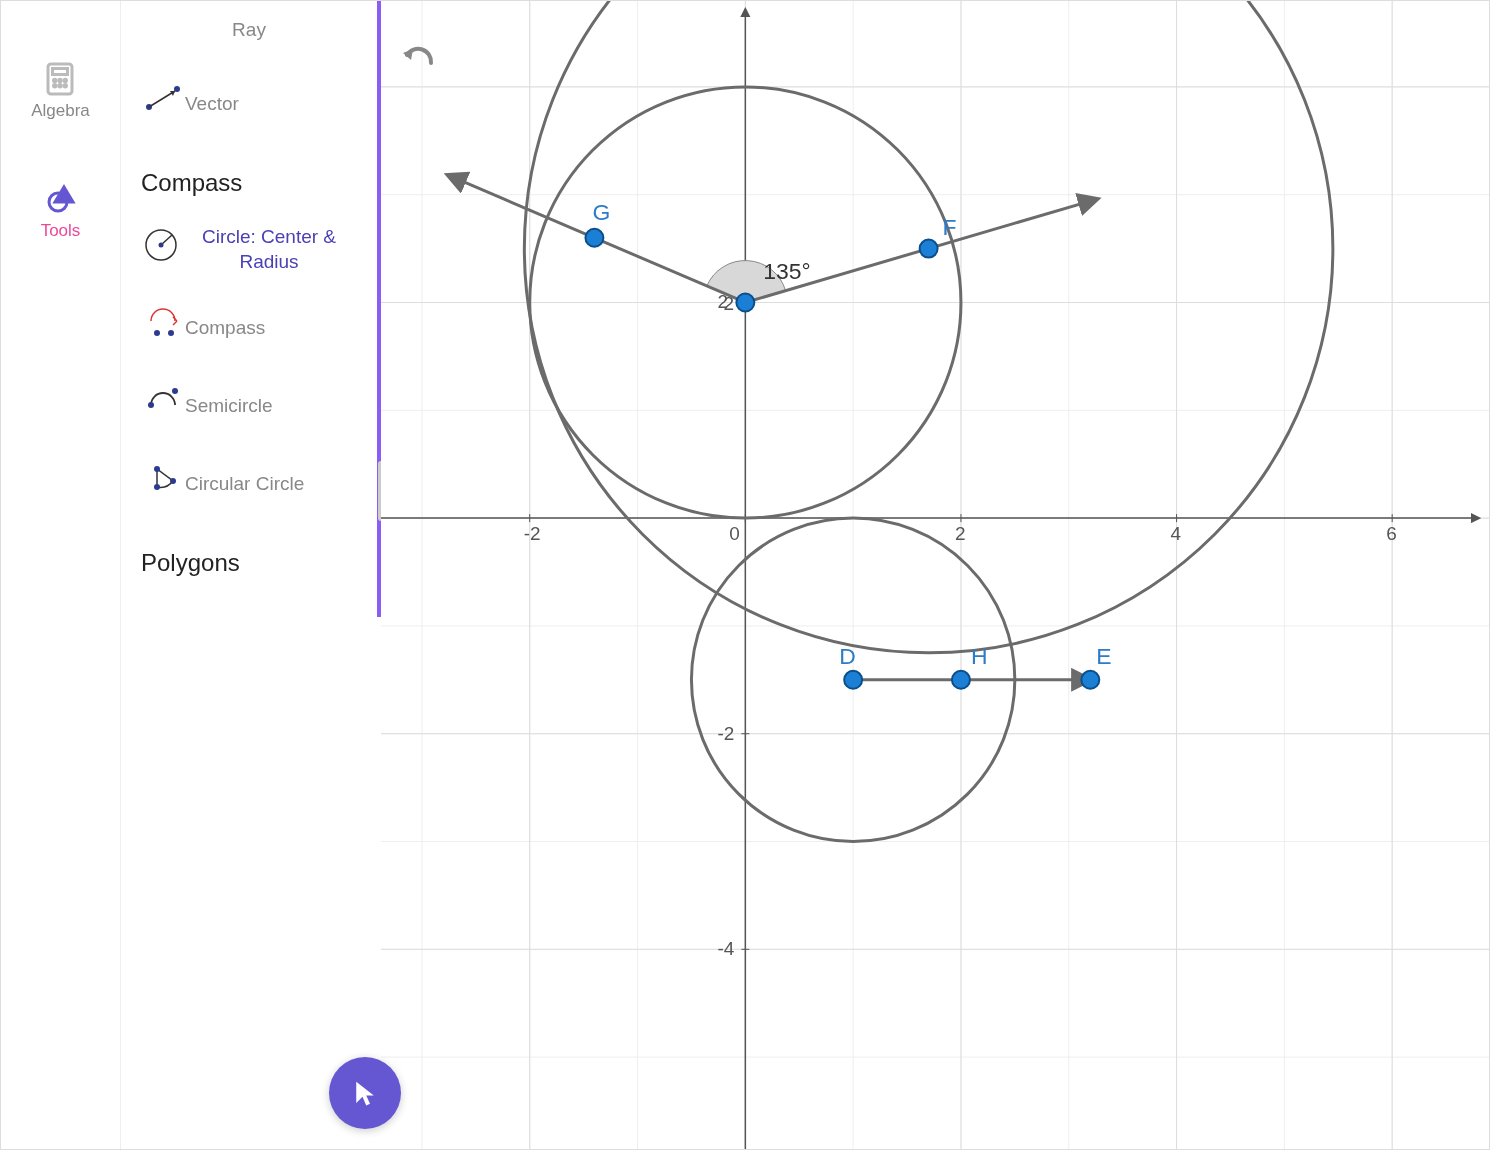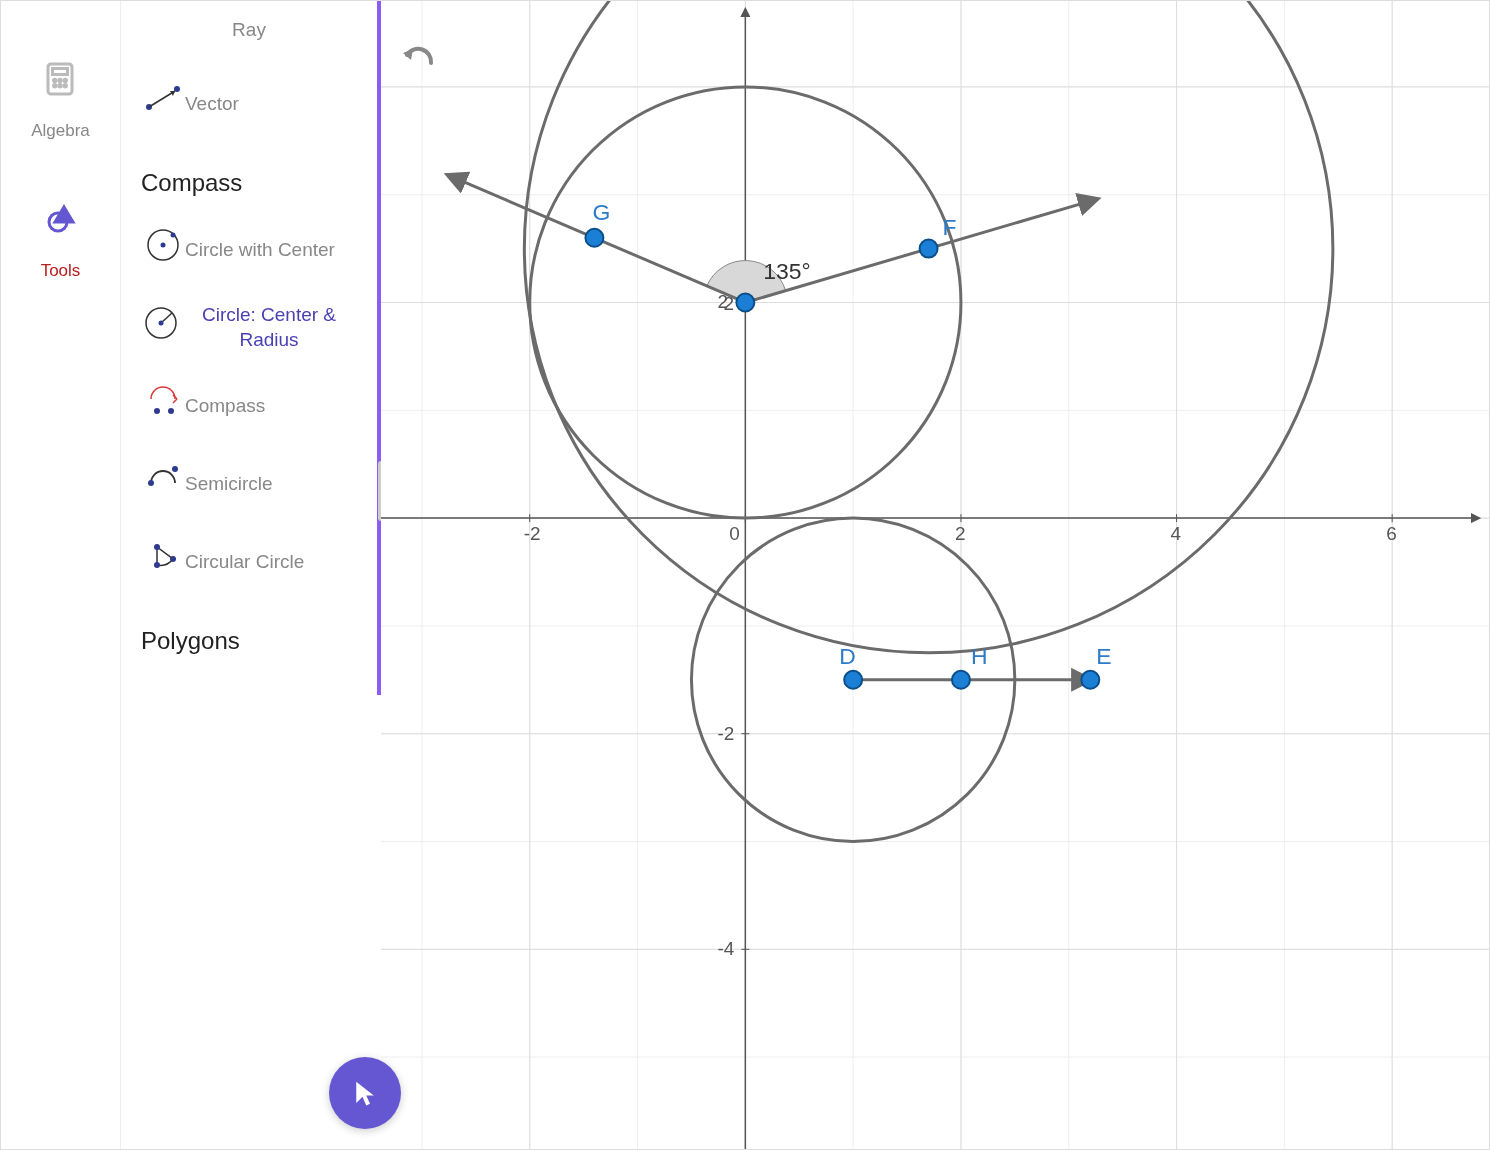--- a/index.html
+++ b/index.html
@@ -1,20 +1,20 @@
 <!DOCTYPE html>
 <html><head>
 <meta charset="utf-8">
 <style>
 * { box-sizing: border-box; margin: 0; padding: 0; }
 body { font-family: Arial, Helvetica, sans-serif; background: #fff; width: 1490px; height: 1150px; overflow: hidden; transform-origin: top left; }
 .app { display: flex; width: 1490px; height: 1150px; border: 1px solid #ddd; }
 .leftbar { width: 120px; background: #fff; border-right: 1px solid #eee; display: flex; flex-direction: column; align-items: center; padding-top: 60px; gap: 60px; }
-.leftbar-item { display: flex; flex-direction: column; align-items: center; gap: 24px; cursor: pointer; color: #888; font-size: 17px; }
-.leftbar-item.active { color: #b91c1c; }
+.leftbar-item { display: flex; flex-direction: column; align-items: center; gap: 4px; cursor: pointer; color: #888; font-size: 17px; }
+.leftbar-item.active { color: #ec4899; }
 .leftbar-item svg { width: 40px; height: 36px; }
 .toolpanel { width: 260px; background: #fff; border-right: 4px solid #8b5cf6; padding: 16px 20px 30px 20px; overflow-y: auto; position: relative; }
 .toolpanel::-webkit-scrollbar { width: 6px; }
 .toolpanel::-webkit-scrollbar-thumb { background: #ccc; border-radius: 3px; }
 .tool-label-top { text-align: center; color: #888; font-size: 19px; margin-top: 2px; margin-bottom: 20px; }
 .tool-item { display: flex; align-items: center; text-align: center; padding: 16px 0 8px 0; cursor: pointer; }
 .tool-item .icon { width: 44px; height: 44px; display: flex; align-items: center; justify-content: center; margin-bottom: 10px; }
 .tool-item .label { color: #888; font-size: 19px; line-height: 1.3; }
 .tool-item.active .label { color: #4a3fb5; font-weight: normal; }
 .section-title { font-size: 24px; color: #222; margin: 30px 0 10px 0; font-weight: 500; }
@@ -63,30 +63,20 @@
           <line x1="6" y1="22" x2="32" y2="6" stroke="#333" stroke-width="1.5"></line>
           <polygon points="32,6 27,6 30,11" fill="#333"></polygon>
           <circle cx="34" cy="4" r="3" fill="#2d3b8f"></circle>
         </svg>
       </div>
       <div class="label">Vector</div>
     </div>
 
     <div class="section-title">Compass</div>
 
-    <div class="tool-item">
-      <div class="icon">
-        <svg width="40" height="40" viewBox="0 0 40 40">
-          <circle cx="20" cy="20" r="15" fill="none" stroke="#333" stroke-width="1.5"></circle>
-          <circle cx="20" cy="20" r="2.5" fill="#2d3b8f"></circle>
-          <circle cx="30" cy="10" r="2.5" fill="#2d3b8f"></circle>
-        </svg>
-      </div>
-      <div class="label">Circle with Center</div>
-    </div>
 
     <div class="tool-item active">
       <div class="icon">
         <svg width="40" height="40" viewBox="0 0 40 40">
           <circle cx="20" cy="20" r="15" fill="none" stroke="#333" stroke-width="1.5"></circle>
           <line x1="20" y1="20" x2="31" y2="10" stroke="#333" stroke-width="1.5"></line>
           <circle cx="20" cy="20" r="2.5" fill="#2d3b8f"></circle>
         </svg>
       </div>
       <div class="label">Circle: Center &amp; Radius</div>

